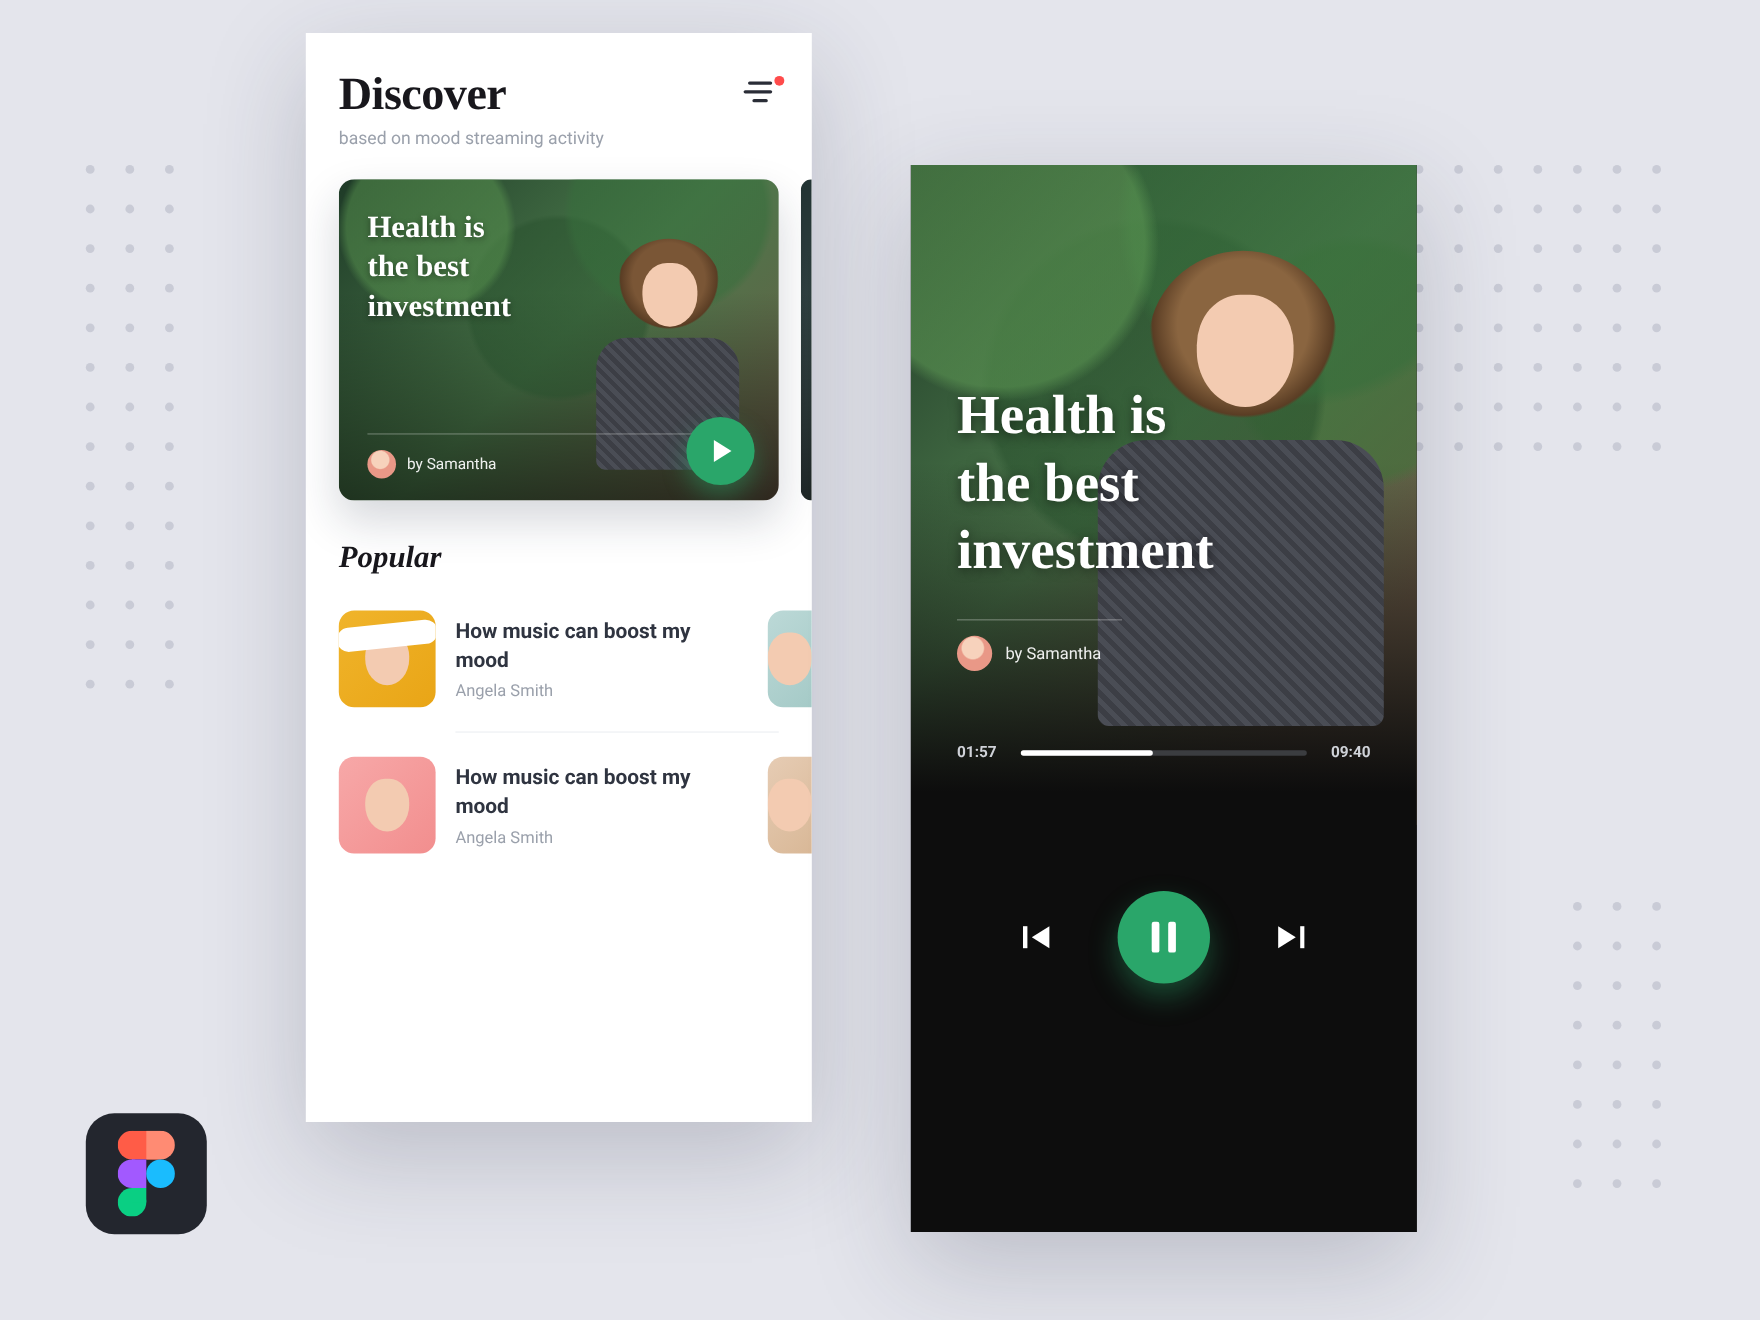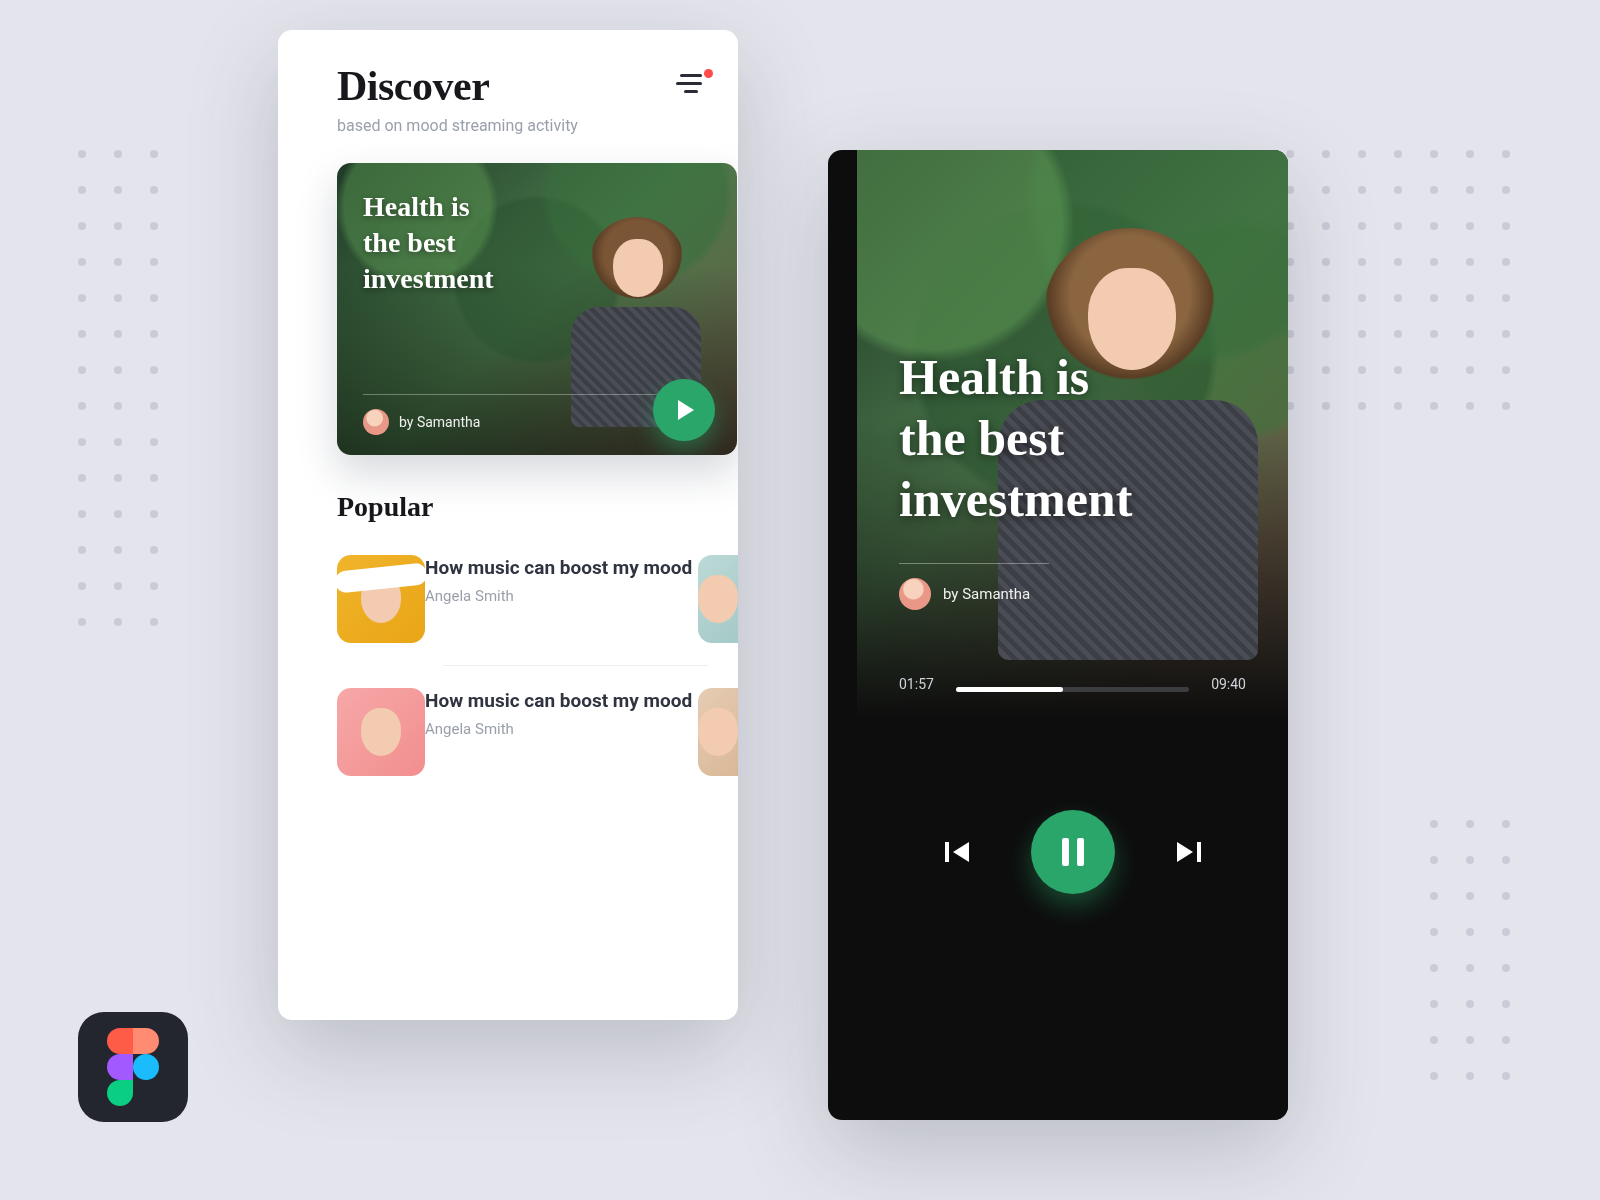--- a/index.html
+++ b/index.html
@@ -36,25 +36,24 @@
     background: #23262e;
     display: flex;
     align-items: center;
     justify-content: center;
   }
 
   
   .phone {
     position: absolute;
     width: 460px;
-    border-radius: 14px;
+    border-radius: 0;
     background: #fff;
     box-shadow: 0 30px 90px rgba(40,45,70,0.22);
     overflow: hidden;
-    padding-left: 29px;
   }
   .phone.left { left: 278px; top: 30px; height: 990px; }
   .phone.right { left: 828px; top: 150px; height: 970px; background:#0d0d0d; }
 
   
   .discover-header { padding: 32px 30px 18px; display:flex; align-items:flex-start; justify-content:space-between; }
   .discover-title { font-family: Georgia, "Times New Roman", serif; font-weight: 700; font-size: 42px; color:#18171c; letter-spacing: -0.5px;}
   .discover-sub { color:#9aa0ab; font-size:16px; margin-top:6px; }
   .menu-btn { position:relative; width:32px; height:22px; margin-top:12px; }
   .menu-btn .bar { position:absolute; height:3px; border-radius:2px; background:#2a2d37; }
@@ -103,23 +102,23 @@
   .play-btn {
     position:absolute; right:22px; bottom:14px;
     width:62px; height:62px; border-radius:50%;
     background:#2aa66a; display:flex; align-items:center; justify-content:center;
     box-shadow: 0 10px 22px rgba(42,166,106,0.45);
   }
   .play-btn svg { margin-left:4px; }
   .feature-peek { width: 34px; height:292px; border-radius:14px 0 0 14px;
     background: linear-gradient(180deg, rgba(0,0,0,0) 35%, rgba(0,0,0,0.55) 100%), linear-gradient(135deg,#233 0%, #455 100%); }
 
-  .section-title { font-family: Georgia, serif; font-weight:700; font-size:28px; color:#18171c; padding: 36px 30px 18px; }
-
-  .pop-row { display:flex; align-items:flex-start; padding: 14px 0 14px 30px; }
+  .section-title { font-family: Georgia, serif; font-weight:700; font-size:28px; color:#18171c; padding: 36px 30px 18px; font-style: italic; }
+
+  .pop-row { display:flex; align-items:center; gap:18px; padding: 14px 0 14px 30px; }
   .thumb { width:88px; height:88px; border-radius:14px; flex-shrink:0; position:relative; overflow:hidden;}
   .thumb .tface { position:absolute; left:50%; top:50%; transform:translate(-50%,-50%); width:40px; height:48px; background:#f3cbb1; border-radius:45% 45% 50% 50%; }
   .thumb.yellow { background: linear-gradient(135deg,#f0b42b,#e9a516);}
   .thumb.yellow .tface::after { content:""; position:absolute; left:-26px; top:-8px; width:92px; height:22px; background:#fff; border-radius:12px; transform:rotate(-6deg);}
   .thumb.pink { background: linear-gradient(135deg,#f7a8a8,#f28e8e);}
   .thumb.teal { background: linear-gradient(135deg,#bcd9d7,#a5cac7);}
   .thumb.tan { background: linear-gradient(135deg,#e6ccb4,#d9b897);}
   .pop-text { flex:1; min-width:0; }
   .pop-title { font-size:19px; font-weight:700; color:#2f3440; line-height:1.35; }
   .pop-author { font-size:15px; color:#9aa0ab; margin-top:6px; }
@@ -147,21 +146,21 @@
   .pperson .coat { position:absolute; top:172px; left:-10px; width:260px; height:260px;
     background: repeating-linear-gradient(45deg,#3c3e45 0 5px,#4a4d55 5px 10px); border-radius: 44px 44px 10px 10px;}
   .player-title {
     position:absolute; left:42px; bottom:220px;
     font-family: Georgia, serif; font-weight:700; font-size:50px; line-height:1.22; color:#fff;
     text-shadow: 0 2px 10px rgba(0,0,0,0.5);
   }
   .player-divider { position:absolute; left:42px; bottom:186px; width:150px; height:1px; background:rgba(255,255,255,0.35);}
   .player-byline { position:absolute; left:42px; bottom:140px; display:flex; align-items:center; gap:12px; color:rgba(255,255,255,0.92); font-size:15px;}
   .player-byline .avatar { width:32px; height:32px;}
-  .progress-wrap { position:absolute; left:42px; right:42px; bottom:58px; display:flex; align-items:flex-end; gap:22px; color:#cfd2d8; font-size:14px;}
+  .progress-wrap { position:absolute; left:42px; right:42px; bottom:58px; display:flex; align-items:center; gap:22px; color:#cfd2d8; font-size:14px;font-weight:bold;}
   .track { flex:1; height:5px; border-radius:3px; background:#3b3d40; position:relative;}
   .track .fill { position:absolute; left:0; top:0; bottom:0; background:#fff; border-radius:3px;}
   .player-bottom {
     position:relative; height:370px; background:#0d0d0d;
   }
   .player-bottom .controls-row {
     position:absolute; left:0; right:0; top:60px;
     display:flex; align-items:center; justify-content:center; gap:56px;
   }
   .ctl-btn { width:34px; height:34px; display:flex; align-items:center; justify-content:center; color:#fff;}

